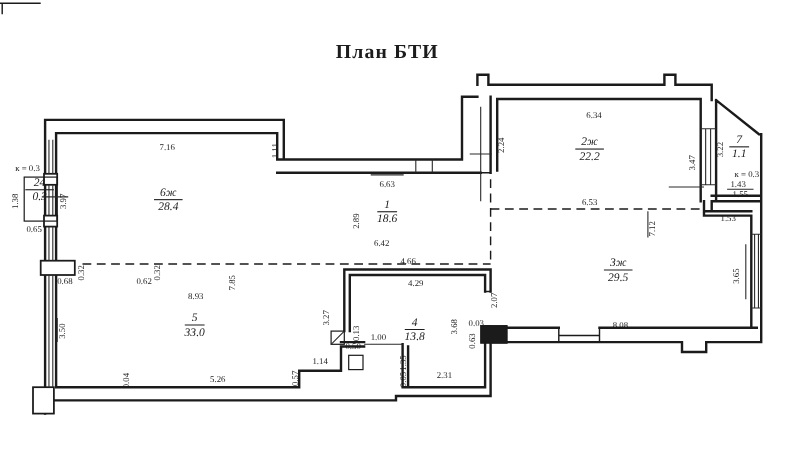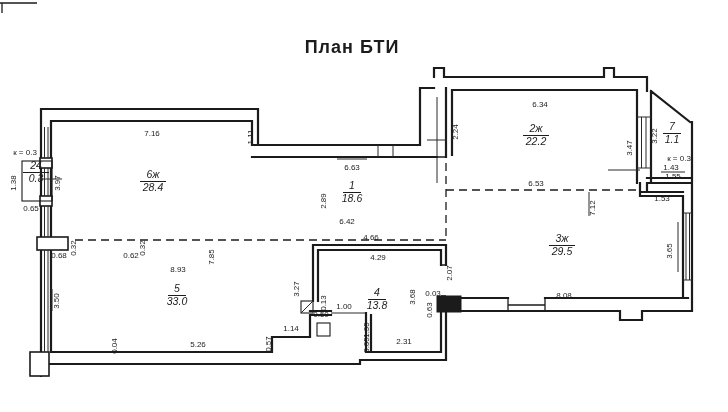--- a/index.html
+++ b/index.html
@@ -1,18 +1,18 @@
 <!DOCTYPE html>
 <html><head>
 <meta charset="utf-8">
 <style>
   html,body{margin:0;padding:0;background:#ffffff;}
   #stage{
     position:relative;width:728px;height:408px;background:#ffffff;overflow:hidden;
-    font-family:Liberation Sans, sans-serif;
+    font-family:Liberation Serif, serif;
   }
   svg{position:absolute;left:0;top:0;}
   .wall{stroke:#1b1b1b;stroke-width:2.2;fill:none;stroke-linecap:square;}
   .med{stroke:#1b1b1b;stroke-width:1.3;fill:none;}
   .thin{stroke:#2a2a2a;stroke-width:1;fill:none;}
   .dash{stroke:#1b1b1b;stroke-width:1.3;fill:none;stroke-dasharray:8 5;}
   .pier{fill:#ffffff;stroke:#1b1b1b;stroke-width:1.6;}
   .pier-filled{fill:#1b1b1b;stroke:#1b1b1b;stroke-width:1;}
   .box-thin{fill:none;stroke:#1b1b1b;stroke-width:1.1;}
   text{fill:#1c1c1c;}

